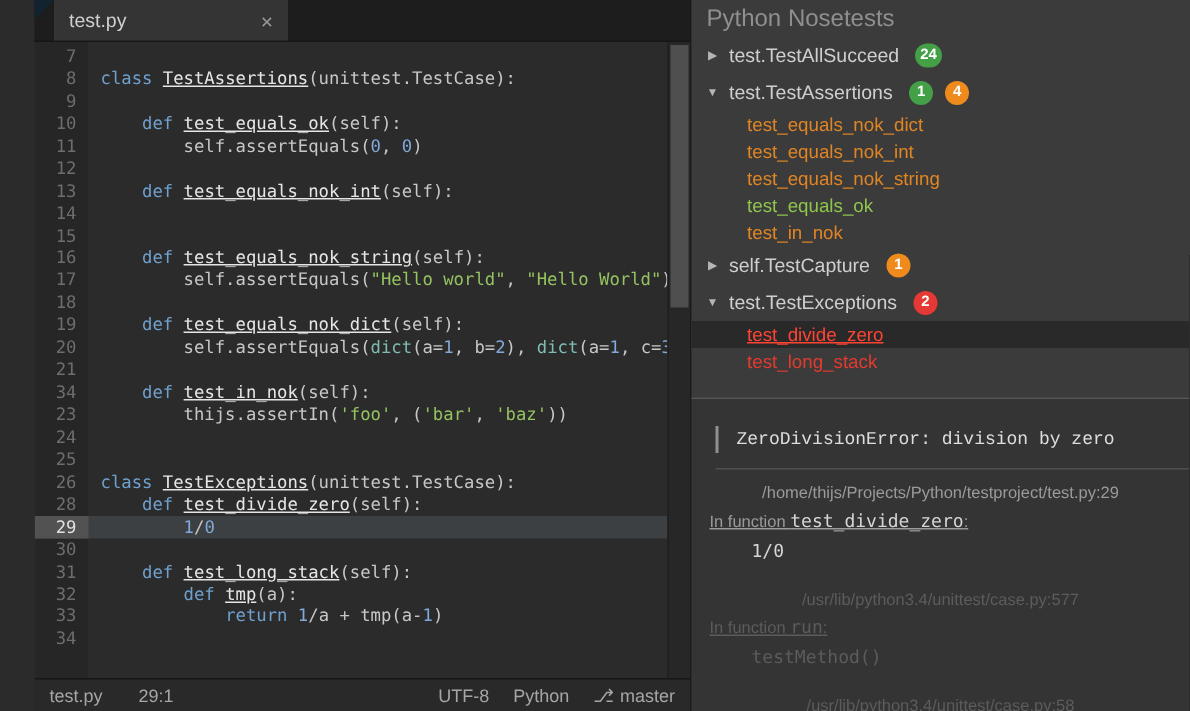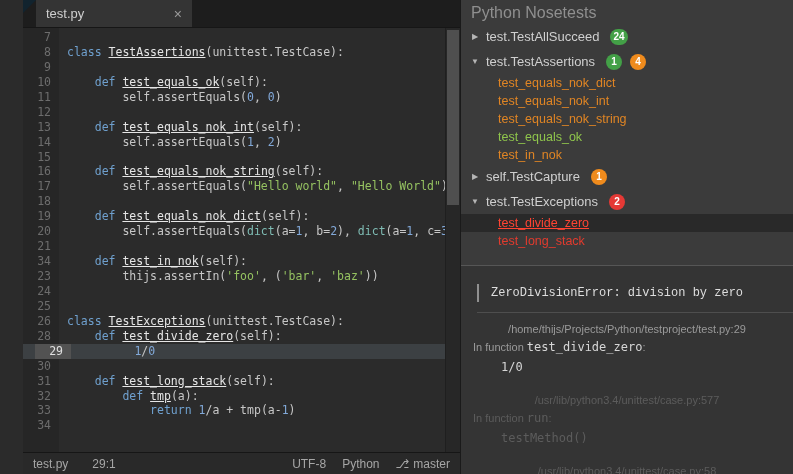--- a/index.html
+++ b/index.html
@@ -20,21 +20,21 @@
   .tab-close { color:#9a9a9a; font-size:14px; cursor:pointer; }
 
   .editor-wrap { flex:1; display:flex; overflow:hidden; }
   .editor { flex:1; overflow:hidden; padding-top:2px;
             font-family:"DejaVu Sans Mono", monospace; font-size:11.5px; line-height:14.95px;
             background:linear-gradient(to right, #262626 36px, #2b2b2b 36px); }
   .line { display:flex; white-space:pre; height:14.95px; }
   .line .ln { flex:0 0 36px; width:36px; text-align:right; padding-right:8px; color:#6d6d6d; }
   .line .code { padding-left:8px; color:#c7c7c7; }
   .line.current { background:#3c4043; }
-  .line.current .ln { background:#525252; color:#e0e0e0;margin-left:12px; }
+  .line.current .ln { background:#525252; color:#e0e0e0; }
   .tok-kw  { color:#6fa0ce; }
   .tok-num { color:#82a9d9; }
   .tok-str { color:#95c261; }
   .tok-bi  { color:#7fbcb4; }
   .tok-fn  { color:#e6e6e6; text-decoration:underline; }
   .tok-pl  { color:#c7c7c7;text-align:right; }
 
   .vscrollbar { flex:0 0 15px; background:#272727; border-left:1px solid #1f1f1f; position:relative; }
   .vthumb { position:absolute; top:2px; left:1px; width:12px; height:175px; background:#4f4f4f; }
 
@@ -61,21 +61,21 @@
   .tchild.sel { background:#292929; }
   .tchild.sel .tname { text-decoration:underline; }
 
   .details-pane { flex:1; background:#343434; border-top:1px solid #565656; overflow:hidden; padding-top:4px; }
   .error-line { margin:14px 10px 10px 16px; padding:2px 0 2px 12px; border-left:2px solid #909090;
                 font-family:Liberation Mono, monospace; font-size:12px; color:#dedede; }
   .sep { margin-left:16px; border-top:1px solid #4e4e4e; }
   .frame { margin:10px 12px 0 12px; }
   .frame + .frame { margin-top:20px; }
   .loc { color:#9a9a9a; font-size:11px; margin-bottom:5px;text-align:center; }
-  .funcline { color:#9a9a9a; font-size:11px; }
+  .funcline { color:#9a9a9a; font-size:11px;text-decoration:underline; }
   .fname { font-family:"DejaVu Sans Mono", monospace; font-size:12px; color:#d6d6d6; }
   .fcode { font-family:"DejaVu Sans Mono", monospace; font-size:12px; color:#d6d6d6; margin:6px 0 0 28px; }
   .frame.dim .loc, .frame.dim .funcline, .frame.dim .fname, .frame.dim .fcode { color:#5c5c5c; }
 </style>
 </head>
 <body>
 
 <div class="app">
 
   <div class="left-pane">
@@ -89,21 +89,21 @@
 
     <div class="editor-wrap">
       <div class="editor" id="editor">
           <div class="line"><span class="ln">7</span><span class="code"></span></div>
           <div class="line"><span class="ln">8</span><span class="code"><span class="tok-kw">class </span><span class="tok-fn">TestAssertions</span><span class="tok-pl">(unittest.TestCase):</span></span></div>
           <div class="line"><span class="ln">9</span><span class="code"></span></div>
           <div class="line"><span class="ln">10</span><span class="code"><span class="tok-pl">    </span><span class="tok-kw">def </span><span class="tok-fn">test_equals_ok</span><span class="tok-pl">(self):</span></span></div>
           <div class="line"><span class="ln">11</span><span class="code"><span class="tok-pl">        self.assertEquals(</span><span class="tok-num">0</span><span class="tok-pl">, </span><span class="tok-num">0</span><span class="tok-pl">)</span></span></div>
           <div class="line"><span class="ln">12</span><span class="code"></span></div>
           <div class="line"><span class="ln">13</span><span class="code"><span class="tok-pl">    </span><span class="tok-kw">def </span><span class="tok-fn">test_equals_nok_int</span><span class="tok-pl">(self):</span></span></div>
-          <div class="line"><span class="ln">14</span><span class="code"><span class="tok-pl">        self.assertEquals(</span><span class="tok-num">1</span><span class="tok-pl">, </span><span class="tok-num">2</span><span class="tok-pl">)</span></span></div>
+          <div class="line"><span class="ln">14</span></div>
           <div class="line"><span class="ln">15</span><span class="code"></span></div>
           <div class="line"><span class="ln">16</span><span class="code"><span class="tok-pl">    </span><span class="tok-kw">def </span><span class="tok-fn">test_equals_nok_string</span><span class="tok-pl">(self):</span></span></div>
           <div class="line"><span class="ln">17</span><span class="code"><span class="tok-pl">        self.assertEquals(</span><span class="tok-str">"Hello world"</span><span class="tok-pl">, </span><span class="tok-str">"Hello World"</span><span class="tok-pl">)</span></span></div>
           <div class="line"><span class="ln">18</span><span class="code"></span></div>
           <div class="line"><span class="ln">19</span><span class="code"><span class="tok-pl">    </span><span class="tok-kw">def </span><span class="tok-fn">test_equals_nok_dict</span><span class="tok-pl">(self):</span></span></div>
           <div class="line"><span class="ln">20</span><span class="code"><span class="tok-pl">        self.assertEquals(</span><span class="tok-bi">dict</span><span class="tok-pl">(a=</span><span class="tok-num">1</span><span class="tok-pl">, b=</span><span class="tok-num">2</span><span class="tok-pl">), </span><span class="tok-bi">dict</span><span class="tok-pl">(a=</span><span class="tok-num">1</span><span class="tok-pl">, c=</span><span class="tok-num">3</span><span class="tok-pl">))</span></span></div>
           <div class="line"><span class="ln">21</span><span class="code"></span></div>
           <div class="line"><span class="ln">34</span><span class="code"><span class="tok-pl">    </span><span class="tok-kw">def </span><span class="tok-fn">test_in_nok</span><span class="tok-pl">(self):</span></span></div>
           <div class="line"><span class="ln">23</span><span class="code"><span class="tok-pl">        thijs.assertIn(</span><span class="tok-str">'foo'</span><span class="tok-pl">, (</span><span class="tok-str">'bar'</span><span class="tok-pl">, </span><span class="tok-str">'baz'</span><span class="tok-pl">))</span></span></div>
           <div class="line"><span class="ln">24</span><span class="code"></span></div>

